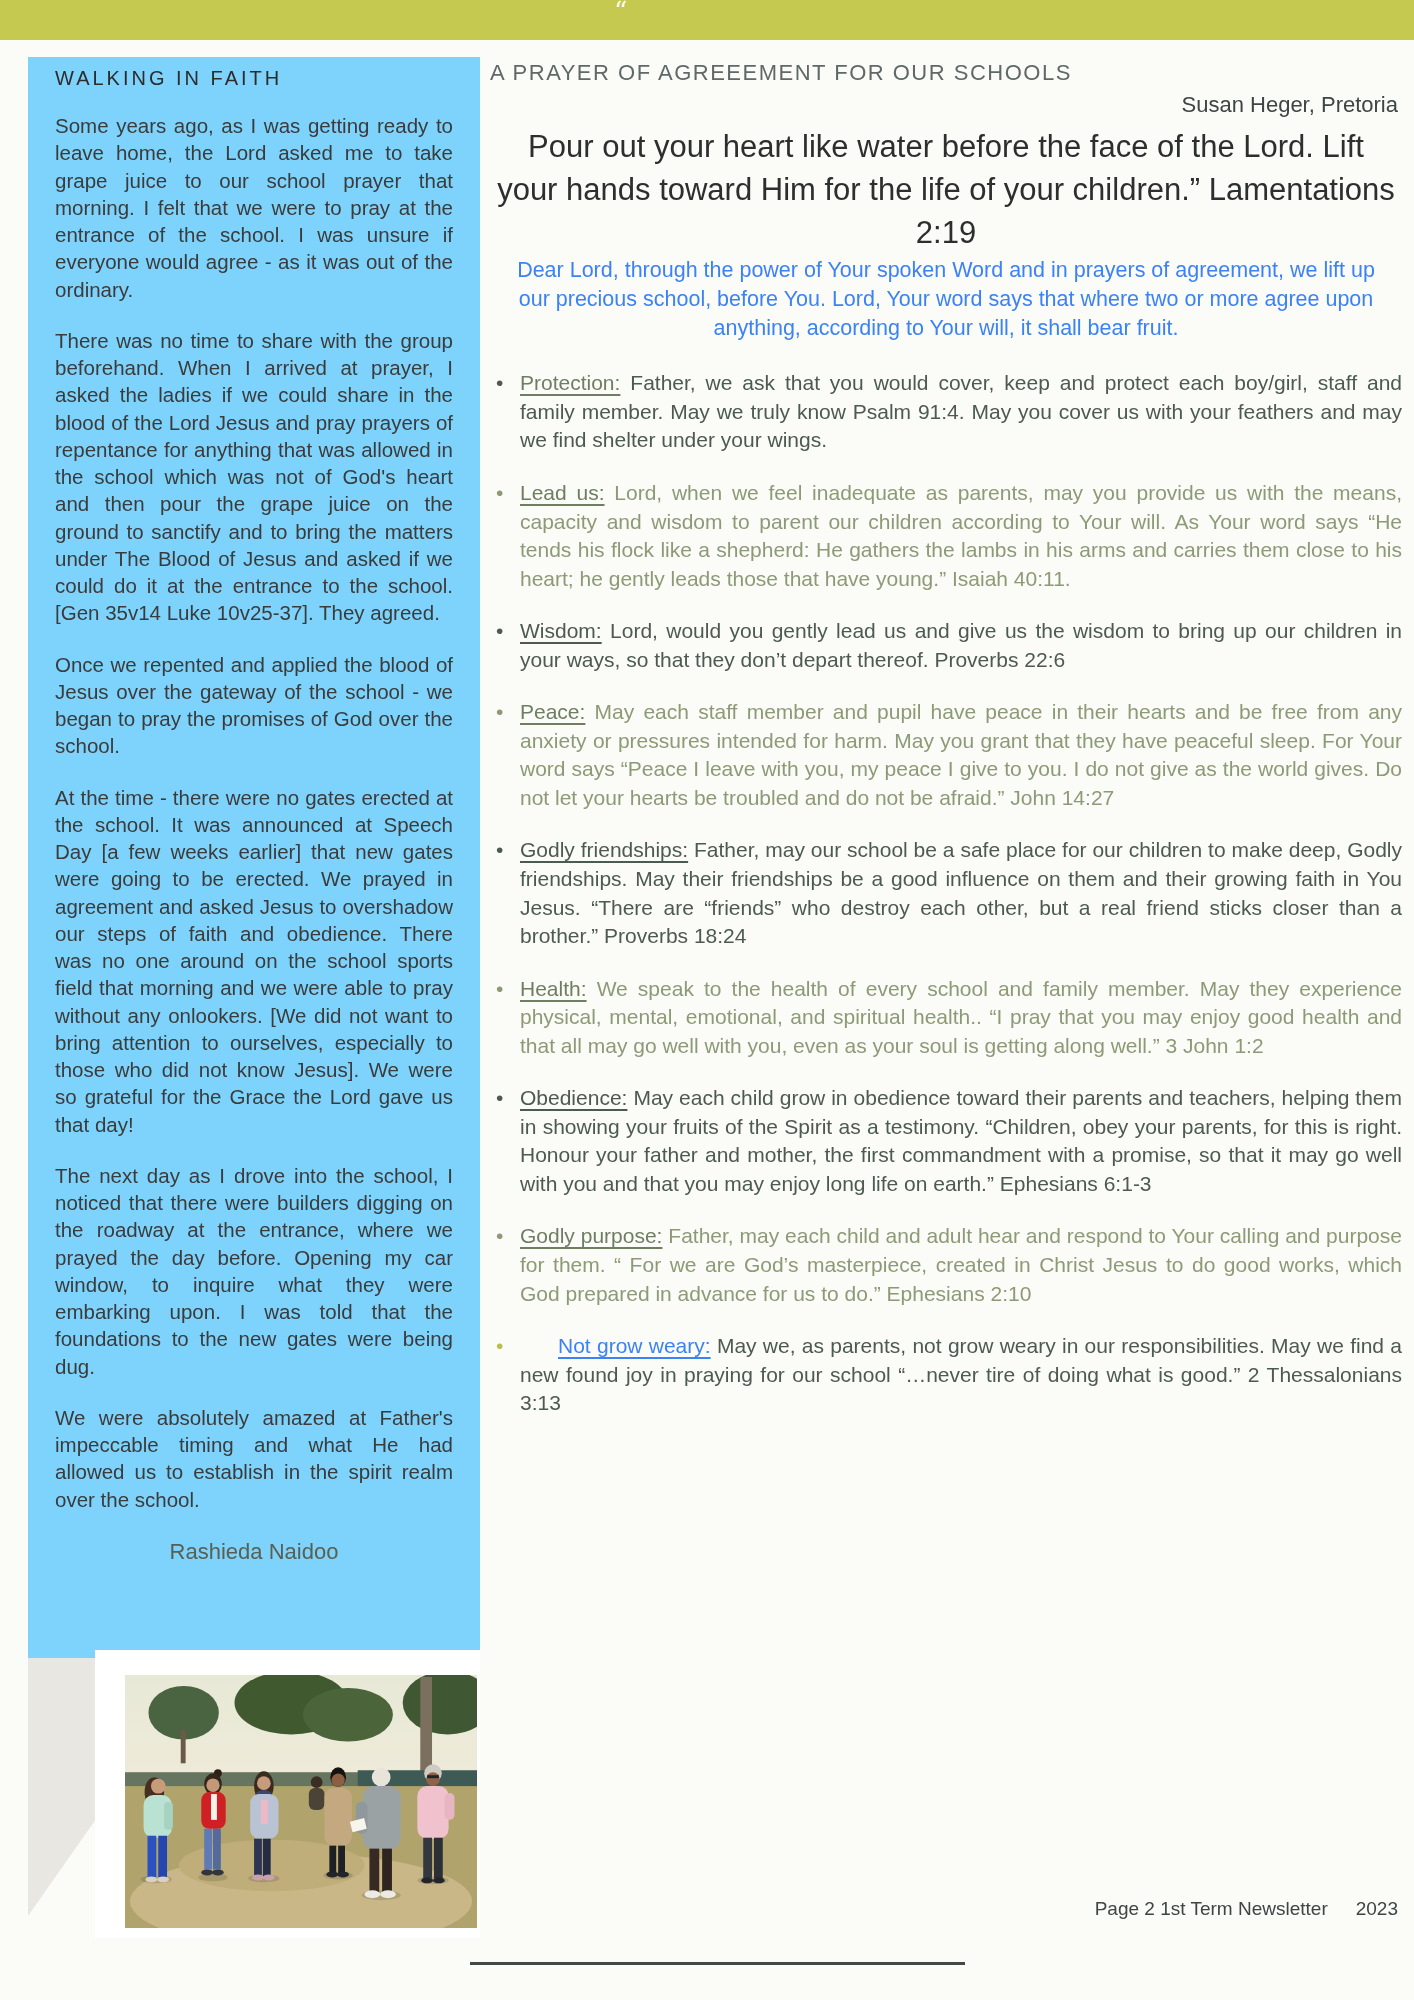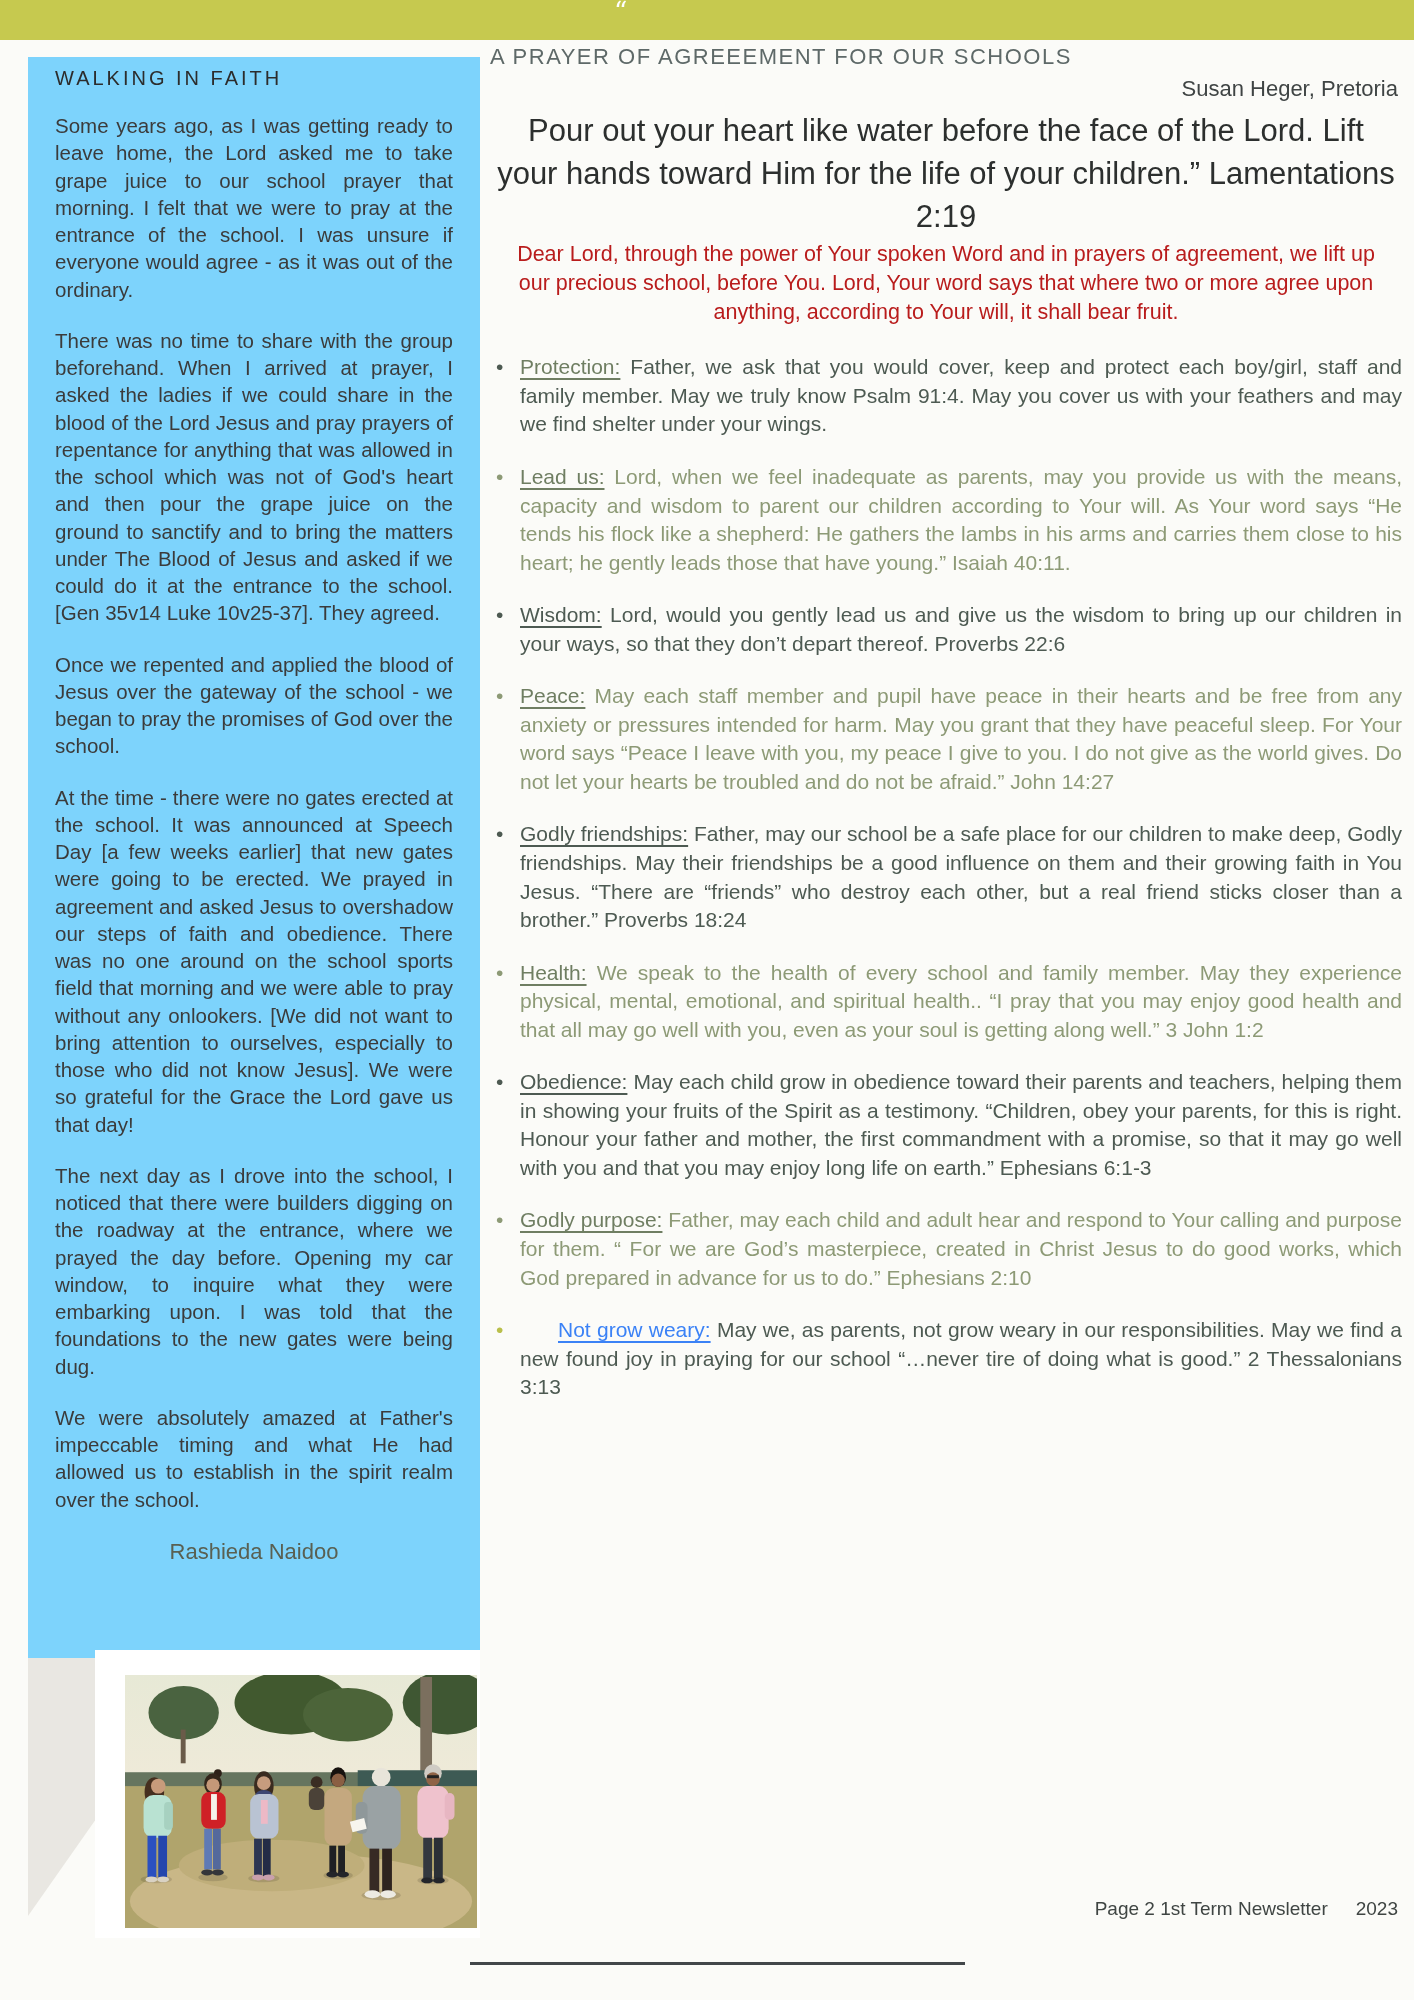--- a/index.html
+++ b/index.html
@@ -27,25 +27,25 @@
   .article p{
     margin:0 0 24px 0;font-size:20.5px;line-height:1.33;color:#3b3b3b;
     text-align:justify;
   }
   .signature{font-size:22px;color:#596052;text-align:center;margin-top:26px;}
   
   .photo-card{position:absolute;left:95px;top:1650px;width:385px;height:288px;background:#ffffff;}
   .photo{position:absolute;left:30px;top:25px;width:352px;height:253px;overflow:hidden;}
   .photo svg{display:block;width:100%;height:100%;}
   
-  .right-col{position:absolute;left:490px;top:44px;width:912px;}
+  .right-col{position:absolute;left:490px;top:60px;width:912px;}
   .prayer-title{font-size:22px;letter-spacing:1.5px;color:#5e6968;font-weight:normal;margin:0;}
   .prayer-byline{font-size:22px;color:#3f4444;text-align:right;margin:6px 4px 0 0;}
   .scripture{font-size:31px;color:#2c2f2e;text-align:center;line-height:1.38;margin:8px 4px 0 4px;}
-  .prayer-intro{font-size:21.5px;color:#b91c1c;text-align:center;line-height:1.35;margin:2px 14px 0 14px;}
+  .prayer-intro{font-size:21.5px;color:#3b82f6;text-align:center;line-height:1.35;margin:2px 14px 0 14px;}
   ul.prayers{list-style:none;margin:26px 0 0 0;padding:0 0 0 22px;}
   ul.prayers li{
     position:relative;font-size:21px;line-height:1.36;text-align:justify;
     margin:0 0 24px 0;padding-left:8px;
   }
   ul.prayers li::before{
     content:"\2022";position:absolute;left:-16px;top:0;font-size:21px;
   }
   .lbl{text-decoration:underline;text-underline-offset:4px;text-decoration-thickness:1.5px;}
   

